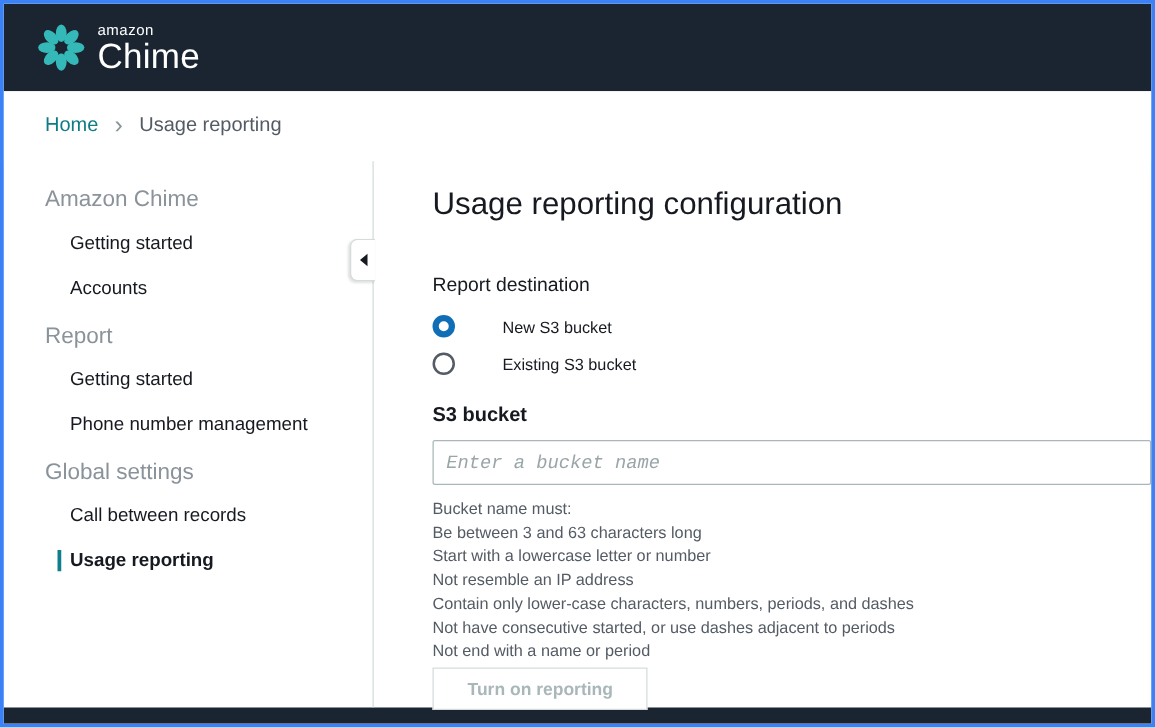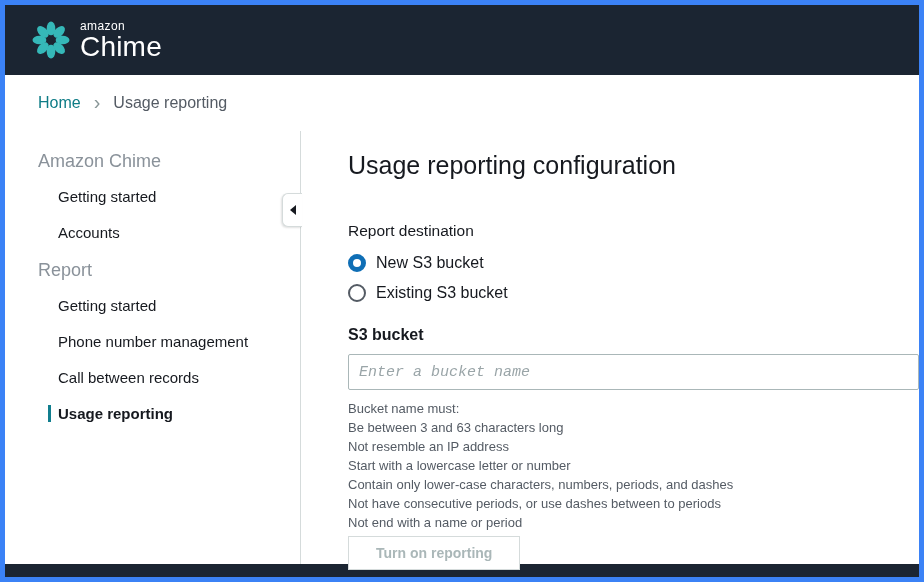--- a/index.html
+++ b/index.html
@@ -1,20 +1,20 @@
 <!DOCTYPE html>
 <html><head>
 <meta charset="utf-8">
 <style>
   * { margin:0; padding:0; box-sizing:border-box; }
   html,body { background:#e9e9e9; }
   body { font-family:"Liberation Sans", sans-serif; color:#16191f; }
   .page {
     width:924px; height:582px; background:#fff;
-    border:5px solid #3b82f6; display:flex; flex-direction:column; overflow:hidden;
+    border:3px solid #3b82f6; display:flex; flex-direction:column; overflow:hidden;
   }
 
   
   .header { height:70px; background:#1b2532; display:flex; align-items:center; padding:0 26px; flex:0 0 auto; }
   .logo { display:flex; align-items:center; gap:9px; }
   .brand-text { color:#fff; display:flex; flex-direction:column; line-height:1; }
   .brand-top { font-size:12px; letter-spacing:.4px; margin-bottom:1px; }
   .brand-name { font-size:28px; font-weight:400; letter-spacing:.2px; }
 
   
@@ -41,21 +41,21 @@
   .tri-left { width:0; height:0; border-top:5px solid transparent; border-bottom:5px solid transparent; border-right:6px solid #16191f; }
 
   
   .main { flex:1 1 auto; padding:20px 0 0 47px; min-width:0; }
   .page-title { font-size:25px; font-weight:500; color:#16191f; margin-bottom:42px; }
 
   .field-label { font-size:15.5px; margin-bottom:14px; }
   .radio-row { display:flex; align-items:center; gap:10px; margin-bottom:12px; cursor:pointer; }
   .radio-dot { width:18px; height:18px; border-radius:50%; background:#fff; border:2px solid #545b64; flex:0 0 auto; }
   .radio-dot.selected { border:5.5px solid #0f6eb5; }
-  .radio-label { font-size:16px; }
+  .radio-label { font-size:13px;margin-left:28px; }
 
   .bucket-label { font-size:16px; font-weight:bold; margin:24px 0 10px; }
   .bucket-input {
     display:block; width:100%; height:36px; border:1px solid #aab7b8; border-radius:2px;
     padding:0 10px; font-size:15px; font-family:Liberation Mono, monospace; color:#ef4444; outline:none;
   }
   .bucket-input::placeholder { color:#9aa5a8; font-style:italic; }
 
   .rules { margin-top:9px; color:#545b64; font-size:13px; line-height:19px; }
 
@@ -111,20 +111,21 @@
         <div class="side-item">Accounts</div>
       </div>
 
       <div class="side-section">
         <div class="side-heading">Report</div>
         <div class="side-item">Getting started</div>
         <div class="side-item">Phone number management</div>
       </div>
 
       <div class="side-section">
+        <div class="side-heading">Global settings</div>
         <div class="side-item">Call between records</div>
         <div class="side-item active">Usage reporting</div>
       </div>
 
     </div>
 
     <div class="collapse-tab">
       <span class="tri-left"></span>
     </div>
 
@@ -141,24 +142,24 @@
         <span class="radio-dot"></span>
         <span class="radio-label">Existing S3 bucket</span>
       </div>
 
       <div class="bucket-label">S3 bucket</div>
       <input class="bucket-input" type="text" placeholder="Enter a bucket name" style="">
 
       <div class="rules">
         <div>Bucket name must:</div>
         <div>Be between 3 and 63 characters long</div>
+        <div>Start with a lowercase letter or number</div>
         <div>Not resemble an IP address</div>
-        <div>Start with a lowercase letter or number</div>
         <div>Contain only lower-case characters, numbers, periods, and dashes</div>
-        <div>Not have consecutive periods, or use dashes between to periods</div>
+        <div>Not have consecutive started, or use dashes adjacent to periods</div>
         <div>Not end with a name or period</div>
       </div>
 
       <button class="submit-btn" disabled="">Turn on reporting</button>
     </div>
 
   </div>
 
   <div class="footer"></div>
 

